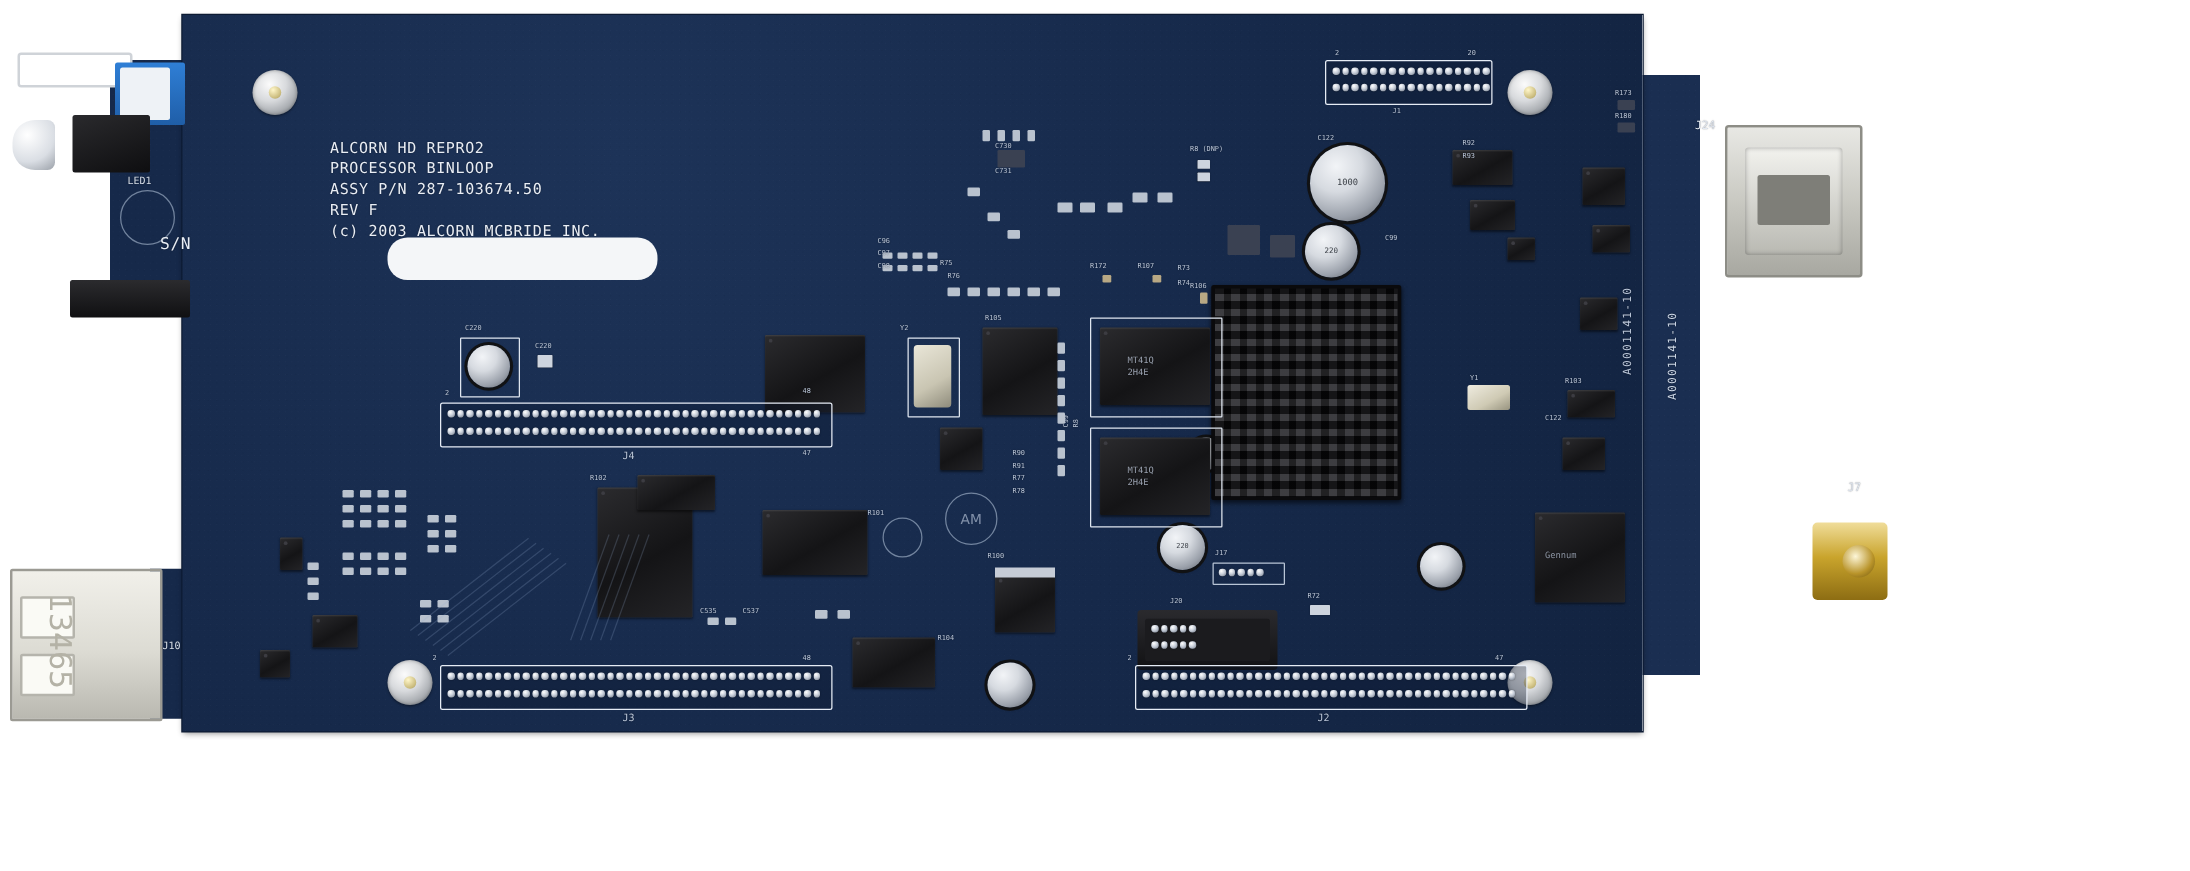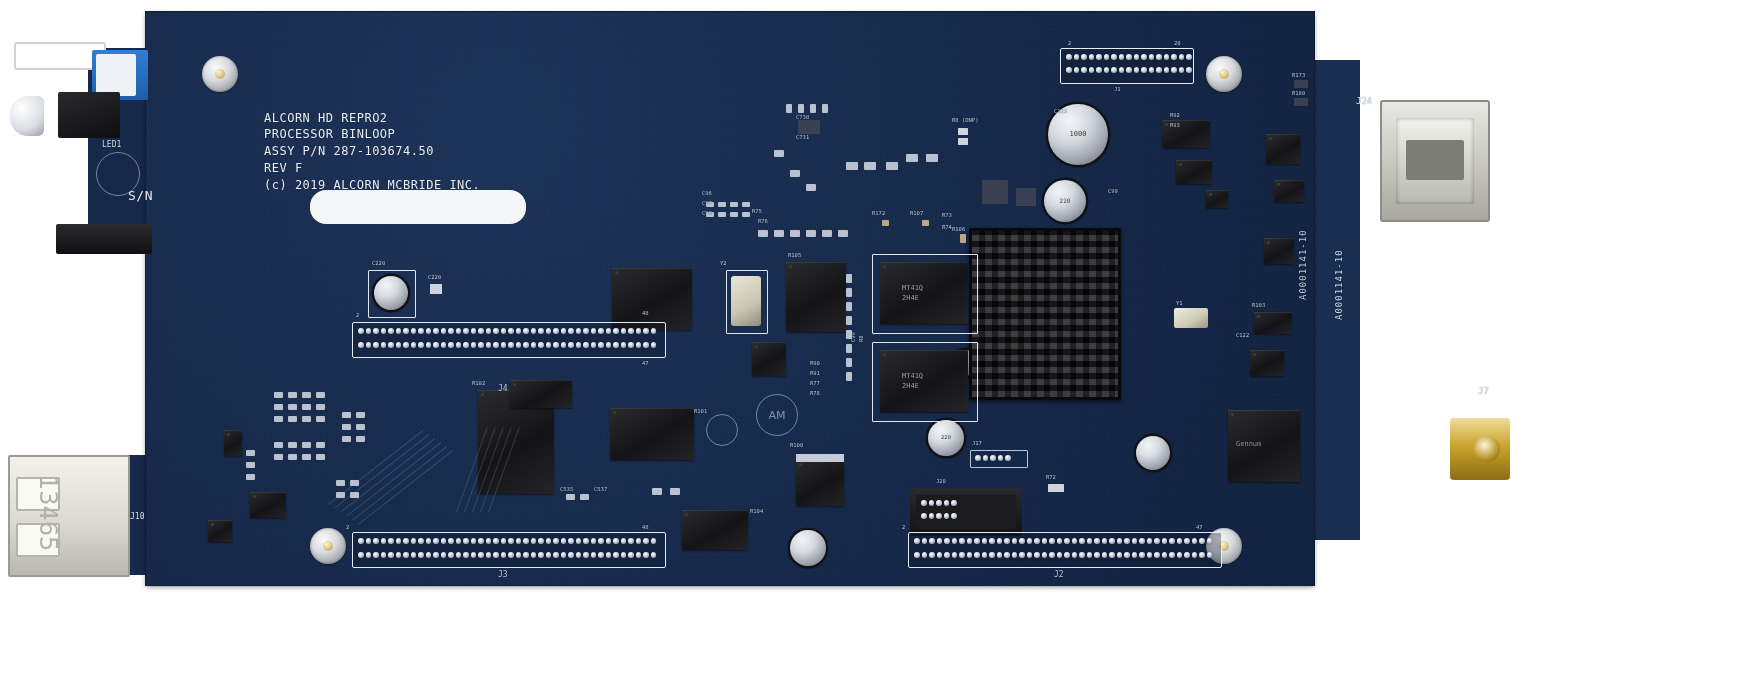--- a/index.html
+++ b/index.html
@@ -146,21 +146,21 @@
       <div class="speckle"></div>
     </div>
 
   <div class="pcb" id="pcb-main">
     <div class="speckle"></div>
 
     <div class="silk" style="left:118px;top:98px;font-size:12px;line-height:17px;">ALCORN HD REPRO2</div>
     <div class="silk" style="left:118px;top:115px;font-size:12px;">PROCESSOR BINLOOP</div>
     <div class="silk" style="left:118px;top:132px;font-size:12px;">ASSY P/N 287-103674.50</div>
     <div class="silk" style="left:118px;top:149px;font-size:12px;">REV F</div>
-    <div class="silk" style="left:118px;top:166px;font-size:12px;">(c) 2019 ALCORN MCBRIDE INC.</div>
+    <div class="silk" style="left:118px;top:166px;font-size:12px;">(c) 2003 ALCORN MCBRIDE INC.</div>
     <div class="silk" style="left:166px;top:184px;font-size:12px;">S/N</div>
 
     <div id="white-box" style="left:164px;top:178px;"></div>
 
     <div class="mount" style="left:56px;top:44px;"></div>
     <div class="mount" style="left:1060px;top:44px;"></div>
     <div class="mount" style="left:164px;top:516px;"></div>
     <div class="mount" style="left:1060px;top:516px;"></div>
 
     <div class="silk silk-xs" style="left:922px;top:28px;">2</div>
@@ -204,21 +204,21 @@
         <i class="pin sm"></i>
           <i class="pin sm"></i>
       </div>
     </div>
     <div class="silk silk-xs" style="left:968px;top:74px;">J1</div>
 
     <div class="silk silk-xs" style="left:806px;top:105px;">R8 (DNP)</div>
     <div class="pad" style="left:812px;top:116px;width:10px;height:7px;"></div>
     <div class="pad" style="left:812px;top:126px;width:10px;height:7px;"></div>
 
-    <div class="elcap" style="left:902px;top:92px;width:60px;height:61px;">
+    <div class="elcap" style="left:902px;top:104px;width:60px;height:61px;">
       <div class="txt">
           <span>1000</span>
         </div>
     </div>
     <div class="silk silk-xs" style="left:908px;top:96px;">C122</div>
 
     <div class="elcap" style="left:898px;top:168px;width:42px;height:42px;">
       <div class="txt" style="font-size:6px;">
           <span>220</span>
         </div>
@@ -404,21 +404,21 @@
           <i class="pin sm"></i>
           <i class="pin sm"></i>
           <i class="pin sm"></i>
           <i class="pin sm"></i>
         <i class="pin sm"></i>
           <i class="pin sm"></i>
           <i class="pin sm"></i>
           <i class="pin sm"></i>
       </div>
     </div>
-    <div class="silk silk-xs" style="left:352px;top:348px;font-size:8px;margin-top:24px;">J4</div>
+    <div class="silk silk-xs" style="left:352px;top:348px;font-size:8px;">J4</div>
     <div class="silk silk-xs" style="left:496px;top:348px;">47</div>
 
     <div class="header" style="left:206px;top:520px;width:312px;height:34px;">
       <div class="pinrow" style="left:5px;top:5px;">
         <i class="pin sm"></i>
           <i class="pin sm"></i>
           <i class="pin sm"></i>
           <i class="pin sm"></i>
           <i class="pin sm"></i>
           <i class="pin sm"></i>

